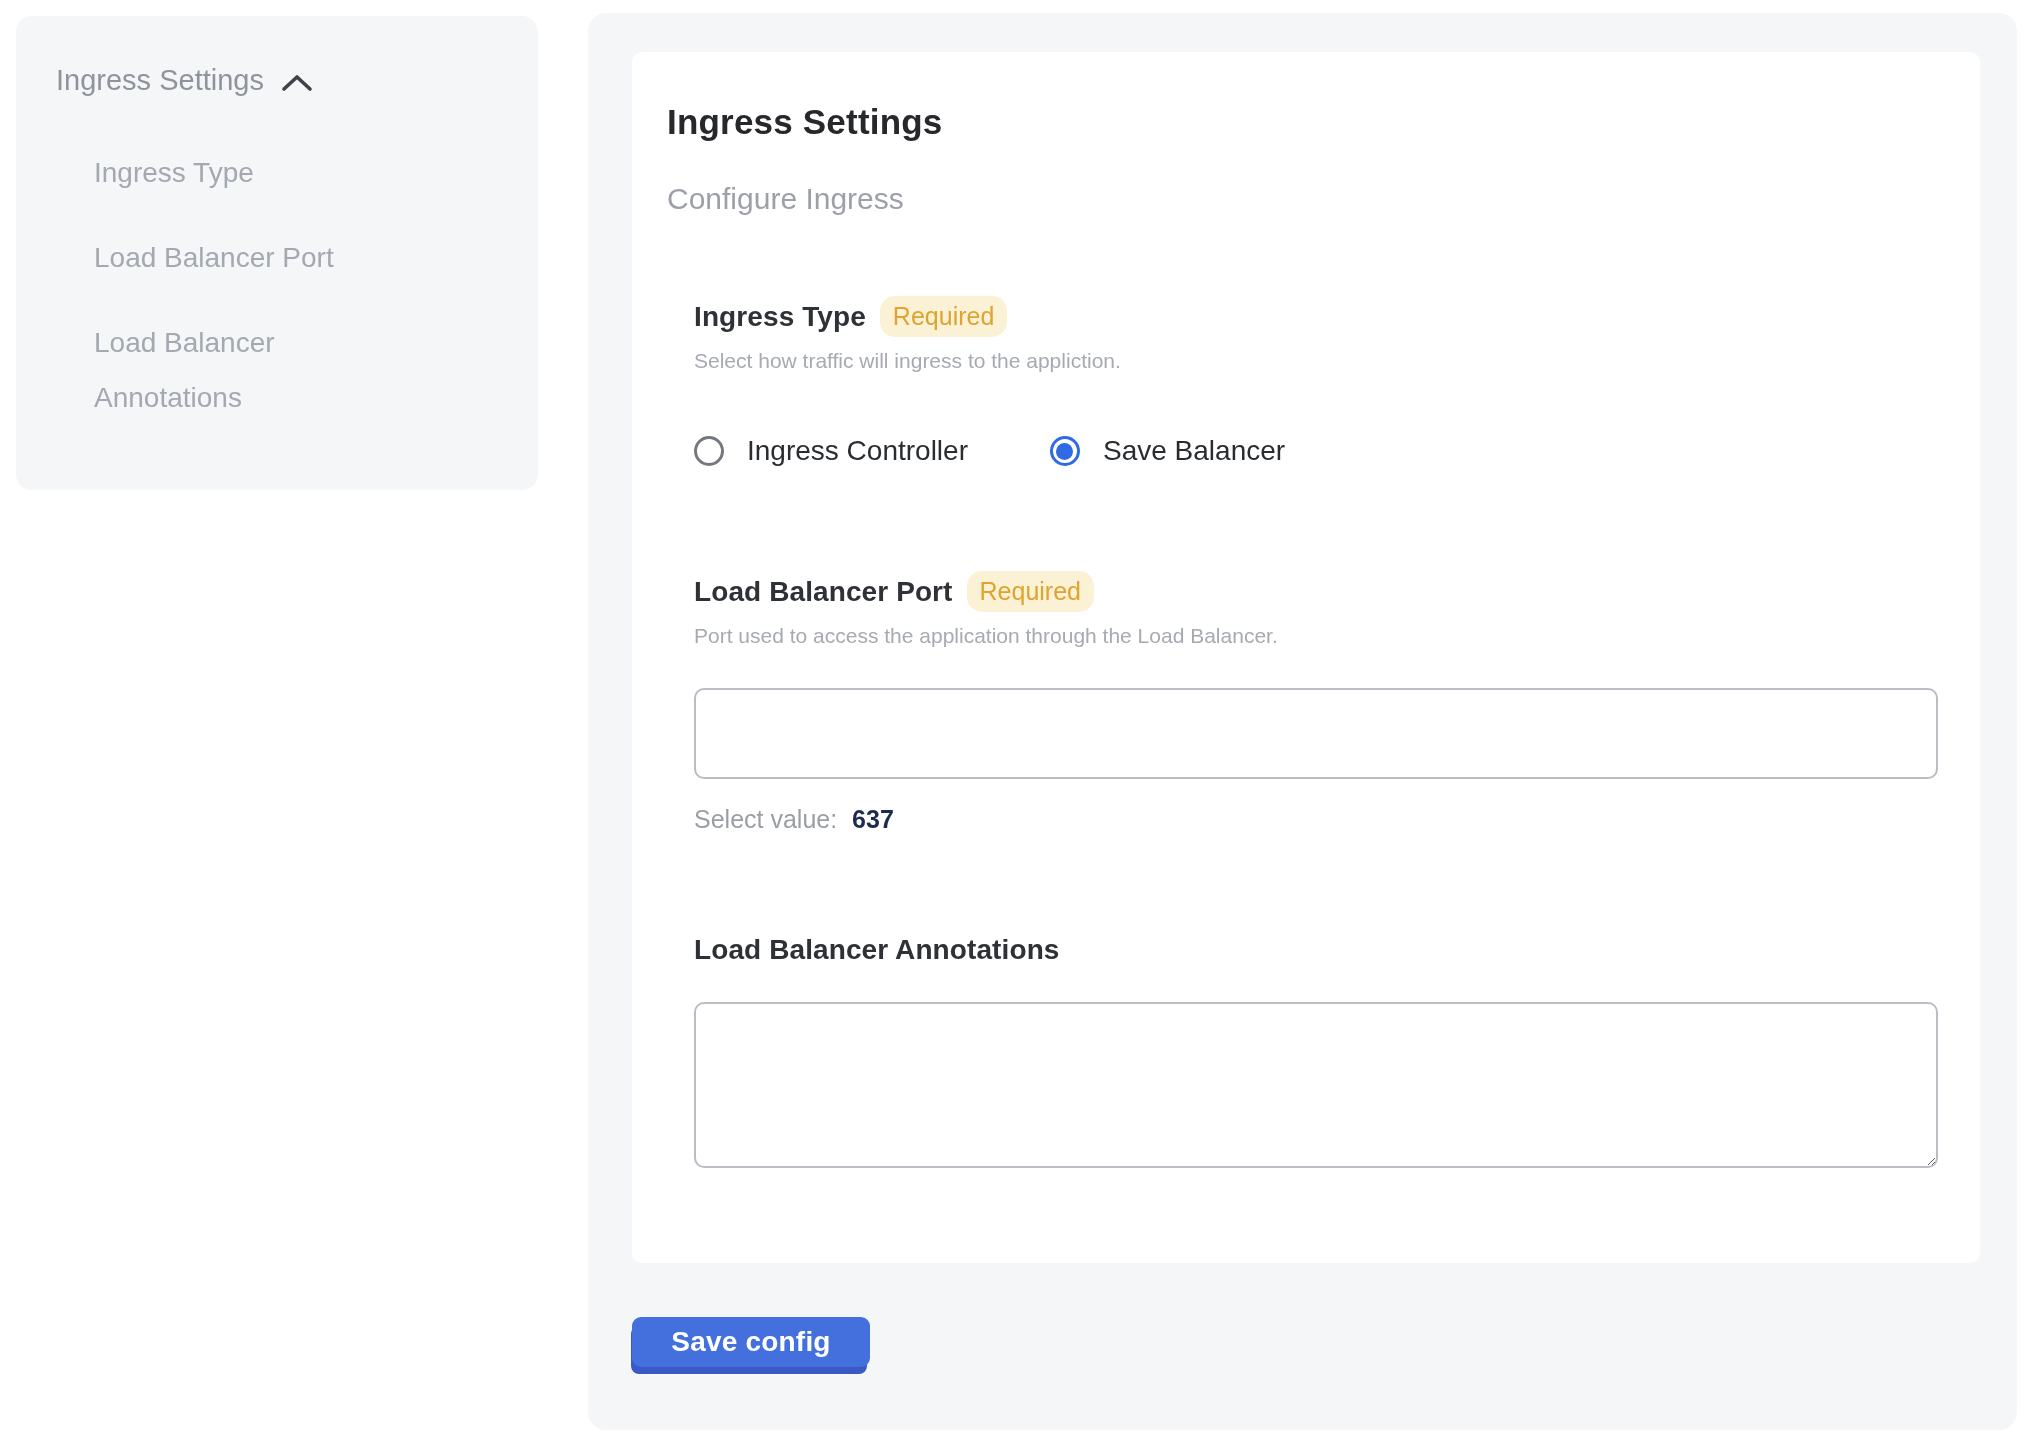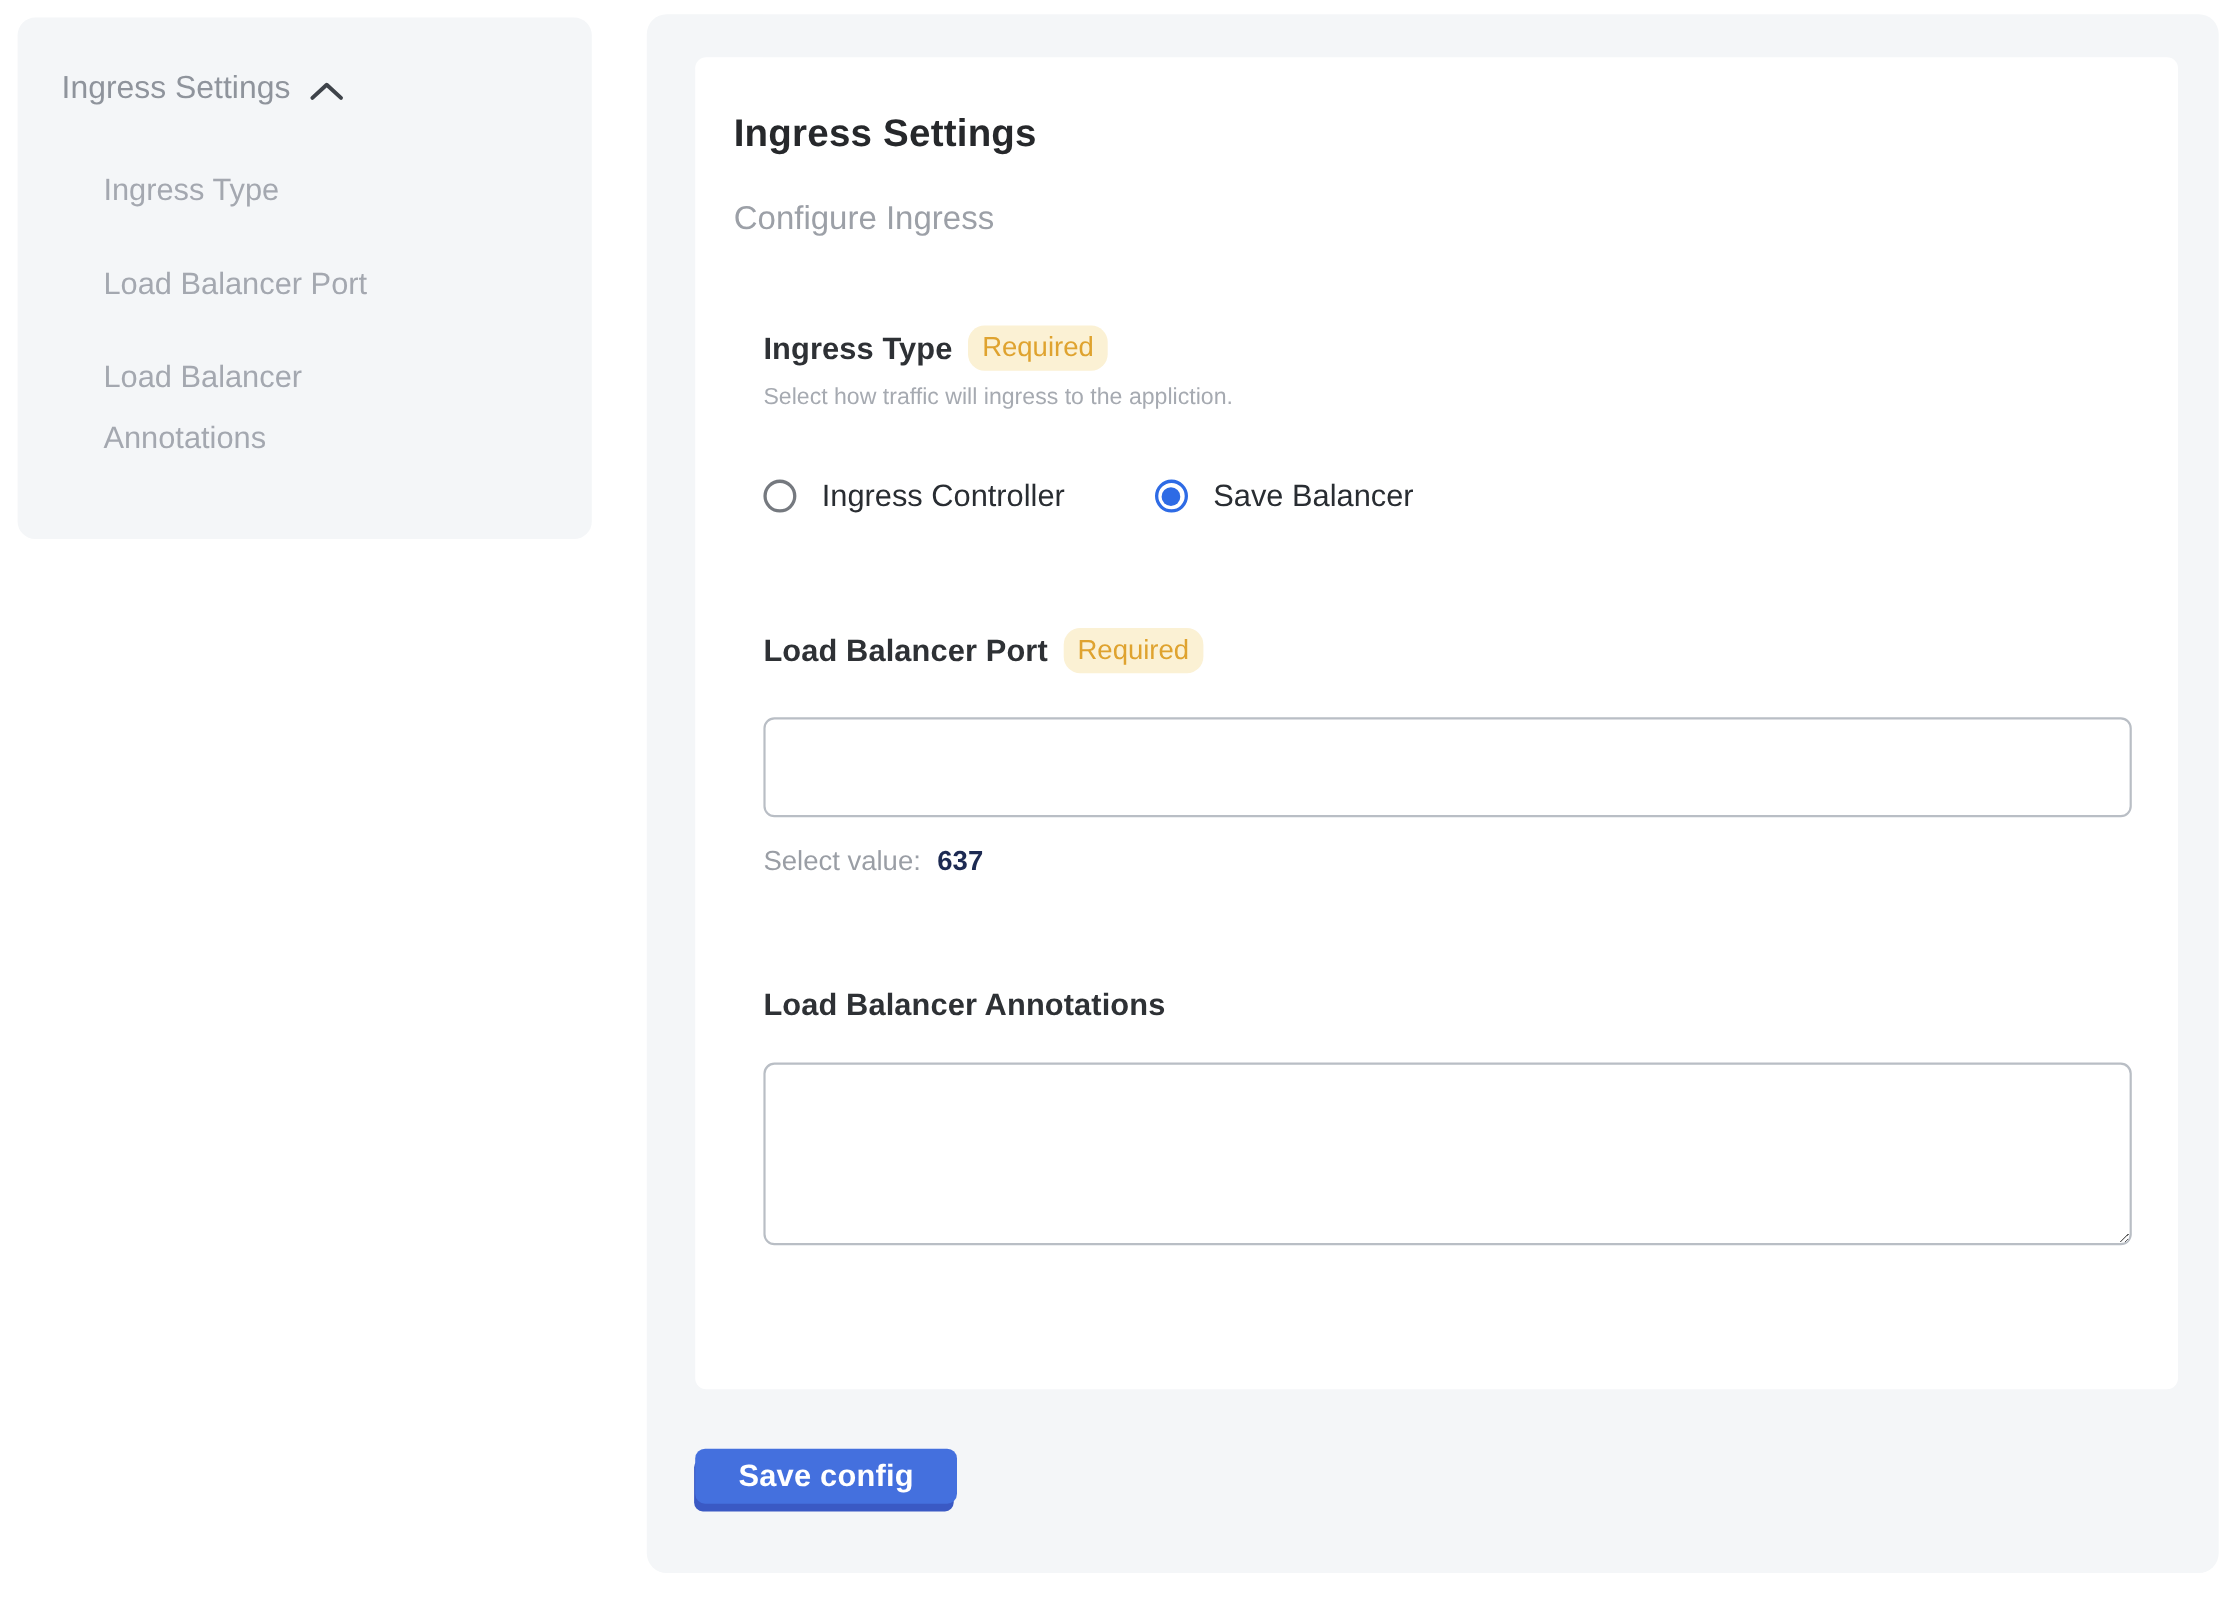--- a/index.html
+++ b/index.html
@@ -140,20 +140,21 @@
             <span class="radio-label">Save Balancer</span>
           </label>
         </div>
       </div>
 
       <div class="sec-lb-port">
         <div class="section-title-row">
           <span class="section-title">Load Balancer Port</span>
           <span class="badge">Required</span>
         </div>
+        <p class="section-desc">Port used to access the application through the Load Balancer.</p>
 
         <input class="text-input" type="text" value="" style="">
 
         <p class="default-row">
           <span>Select value:</span>
           <span class="default-value">637</span>
         </p>
       </div>
 
       <div class="sec-lb-annotations">

